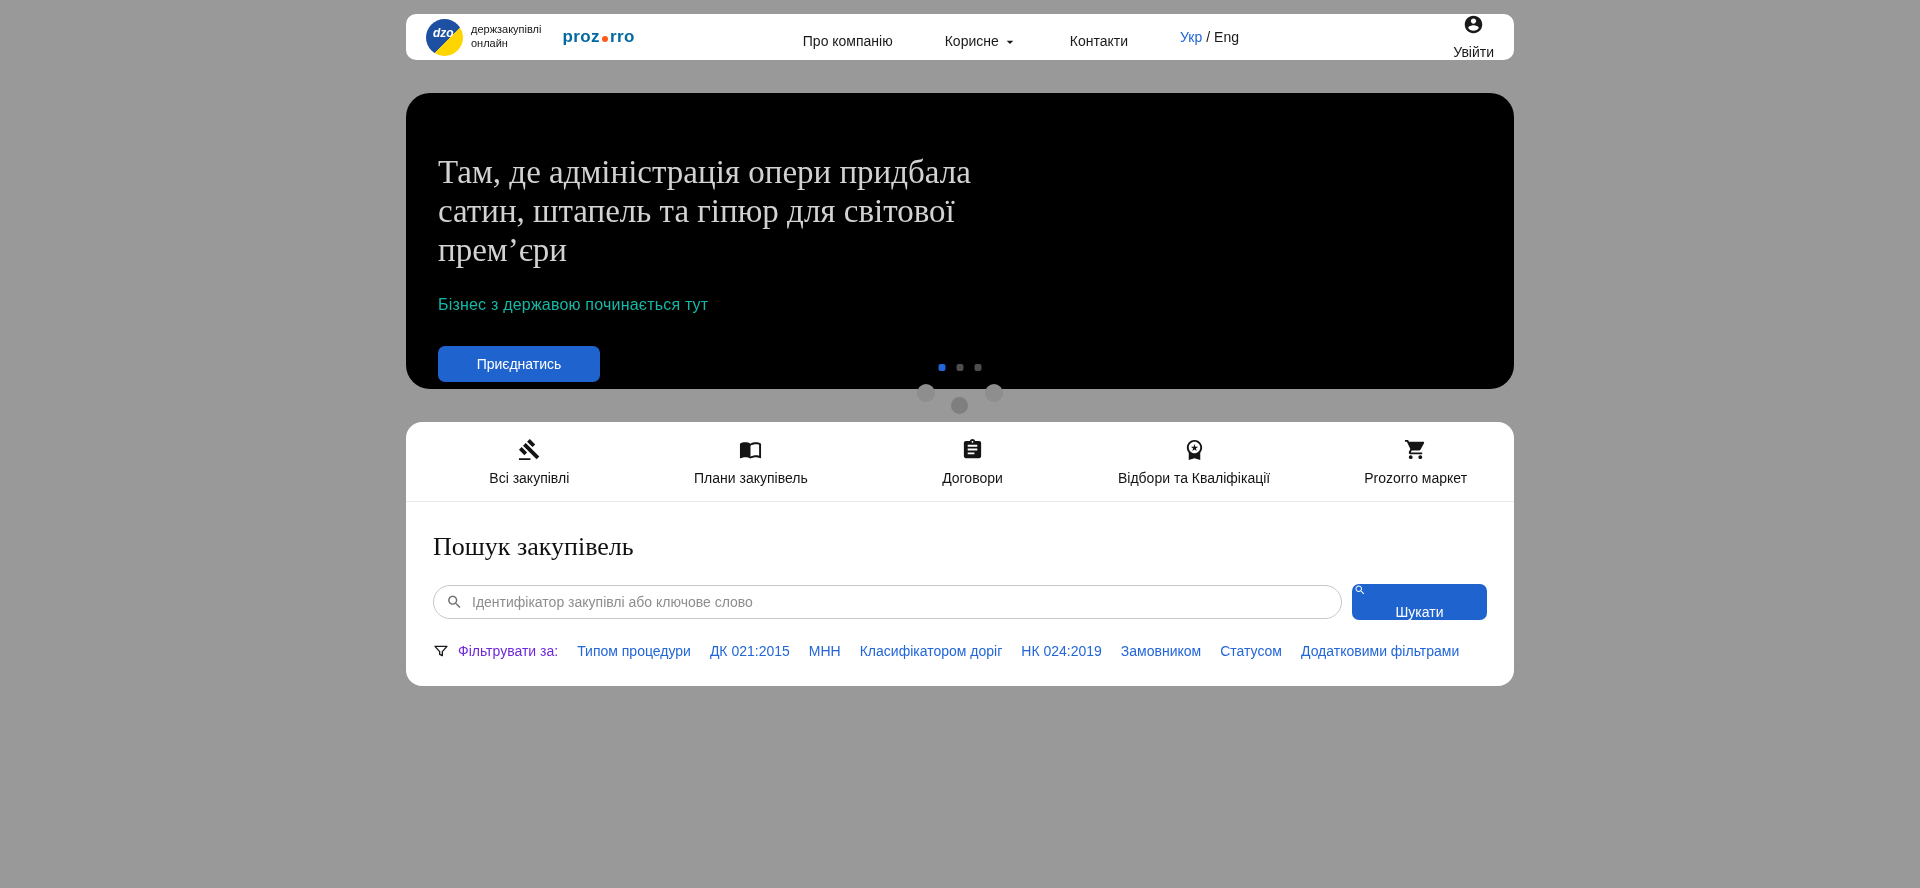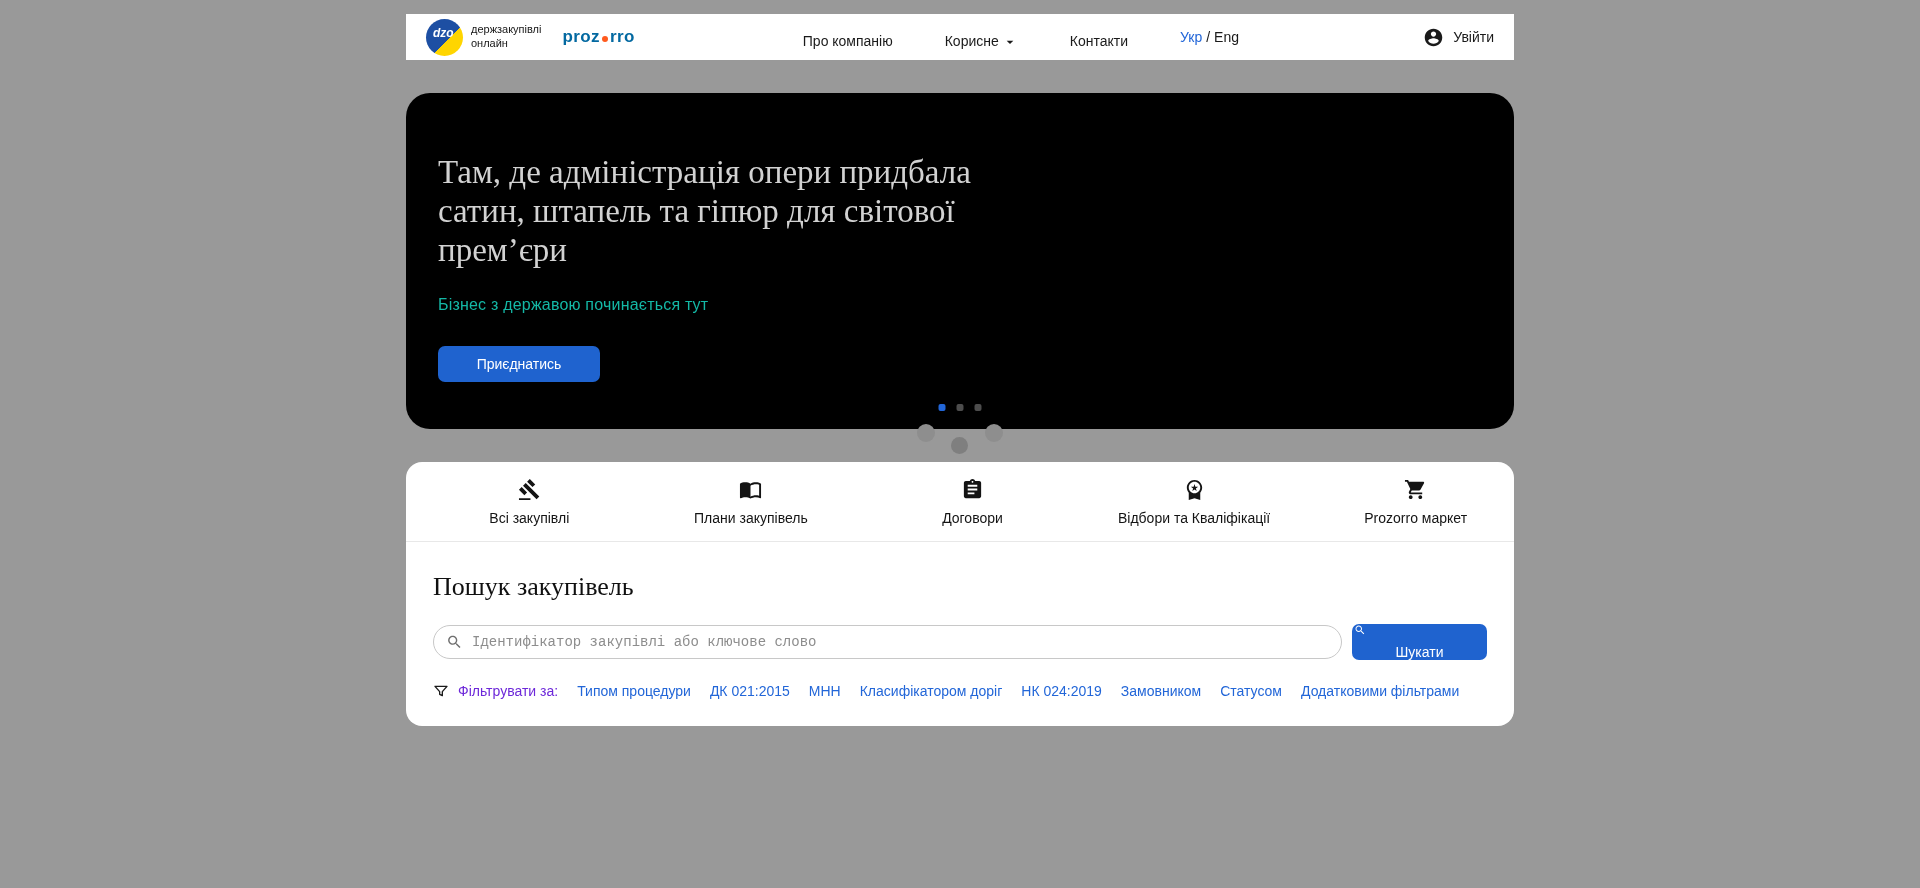--- a/index.html
+++ b/index.html
@@ -8,45 +8,45 @@
     background: var(--page-bg, #999999);
     font-family: "Liberation Sans", sans-serif;
     color:#1a1a1a;
     overflow:hidden;
   }
   a { text-decoration:none; color:inherit; }
   .container { width:1108px; margin:0 auto; }
 
   
   .navbar {
-    margin-top:14px; height:46px; background:#fff; border-radius:0;
+    margin-top:14px; height:46px; background:#fff; border-radius:10px;
     display:flex; align-items:center; padding:0 20px;
   }
   .logo-group { display:flex; align-items:center; gap:8px; cursor:pointer; }
   .dzo-circle {
     width:37px; height:37px; border-radius:50%;
     background:linear-gradient(135deg, #1d4fa3 57%, #ffd500 57%);
     color:#fff; font-size:12px; font-style:italic; font-weight:bold;
     display:flex; align-items:flex-start; justify-content:flex-start;
     padding:7px 0 0 7px;
   }
   .tagline { display:flex; flex-direction:column; font-size:11px; line-height:1.25; color:#161616; }
   .brand { margin-left:21px; display:flex; align-items:center; font-size:17px; font-weight:600; letter-spacing:.4px; color:#0369a1; cursor:pointer;text-align:right; }
   .brand-dot { width:6px; height:6px; border-radius:50%; background:var(--brand-dot,#ff5a1e); display:inline-block; margin:3px 2px 0 2px; }
   .nav-center { display:flex; gap:52px; margin-left:168px; font-size:14px; align-items:center;margin-top:8px; }
   .nav-link { cursor:pointer; display:flex; align-items:center; gap:3px; color:#1a1a1a; }
   .nav-link svg { margin-top:1px; }
   .lang { margin-left:52px; font-size:14px; display:flex; gap:4px; align-items:center; }
   .lang-active { color:var(--accent-blue,#2266d8); cursor:pointer; }
   .lang-other { cursor:pointer; }
-  .login { margin-left:auto; display:flex; align-items:center; gap:9px; font-size:14px; font-weight:500; cursor:pointer; }
+  .login { margin-left:auto; display:flex; align-items:center; gap:9px; font-size:14px; font-weight:500; cursor:pointer;flex-direction:column; }
 
   
   .hero {
-    margin-top:33px; height:336px; background:var(--hero-bg,#000);
+    margin-top:33px; height:296px; background:var(--hero-bg,#000);
     border-radius:24px; padding:60px 40px 0 32px; position:relative;
   }
   .hero-title { font-family:"Liberation Serif", serif; font-weight:400; font-size:33px; line-height:39px; color:#d2d2d2; }
   .hero-title span { display:block; }
   .hero-subtitle { margin-top:26px; color:#14b8a6; font-size:16px; letter-spacing:.2px; }
   .cta {
     margin-top:32px; width:162px; height:36px; border:none; border-radius:7px;
     background:var(--button-blue,#1f63cf); color:#fff; font-size:14px;
     font-family:"Liberation Sans", sans-serif; cursor:pointer;
   }
@@ -68,21 +68,21 @@
   .cat svg { display:block; }
   .cat-label { font-size:14px; color:#141414; }
 
   .search-sec { padding:30px 27px 27px; }
   .search-title { font-family:"Liberation Serif", serif; font-size:26px; font-weight:500; color:#101010; }
   .search-row { margin-top:22px; display:flex; gap:10px; align-items:center; }
   .input-wrap { flex:1; position:relative; }
   .input-wrap .mag { position:absolute; left:13px; top:50%; transform:translateY(-50%); }
   .search-input {
     width:100%; height:34px; border:1px solid #c8c8c8; border-radius:17px;
-    padding:0 16px 0 38px; font-size:14px; font-family:Liberation Mono, monospace;
+    padding:0 16px 0 38px; font-size:14px; font-family:Liberation Sans, sans-serif;
     color:#1a1a1a; outline:none; background:#fff;
   }
   .search-input::placeholder { color:#8d8d8d; }
   .search-btn {
     width:135px; height:36px; border:none; border-radius:7px;
     background:var(--button-blue,#1f63cf); color:#fff; font-size:14px;
     display:flex; justify-content:center; gap:8px;
     cursor:pointer; font-family:"Liberation Sans", sans-serif;flex-direction:column;
   }
   .filter-row { margin-top:23px; display:flex; align-items:center; gap:19px; font-size:14px; flex-wrap:nowrap; }

